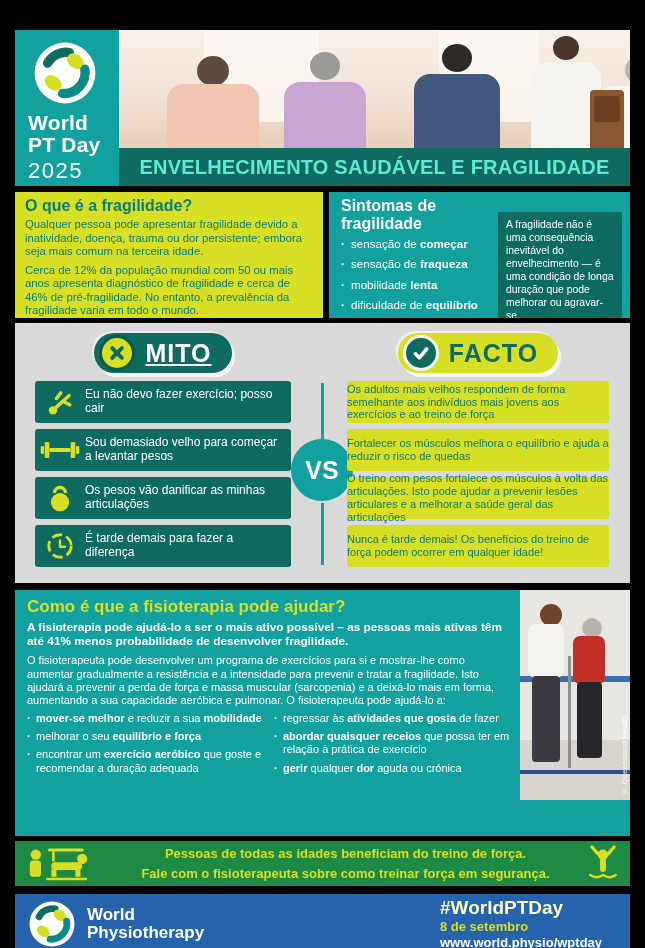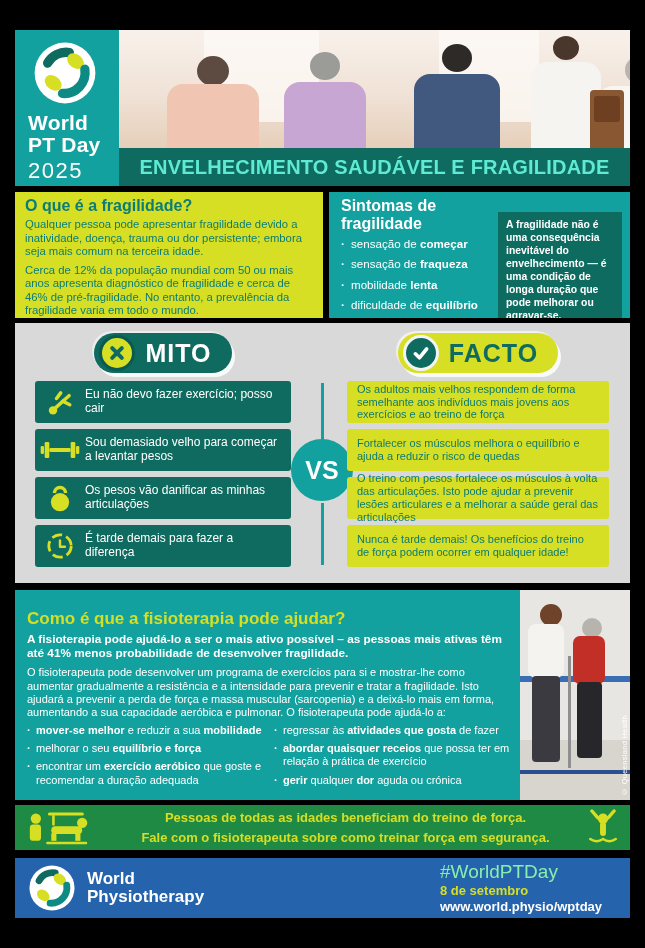--- a/index.html
+++ b/index.html
@@ -29,51 +29,51 @@
   .info-row{display:flex;gap:6px;margin-top:6px;height:126px;}
   .what-box{width:308px;background:#D6DF23;box-sizing:border-box;padding:5px 10px;overflow:hidden;}
   .what-title{color:#0C7C74;font-size:16px;font-weight:bold;margin:0 0 3px;}
   .what-p{color:#0C7C74;font-size:11.3px;font-weight:normal;line-height:1.2;margin:0 0 5px;}
   .sym-box{flex:1;background:#12A19E;box-sizing:border-box;padding:5px 8px 5px 12px;display:flex;gap:8px;overflow:hidden;}
   .sym-left{flex:1;}
   .sym-title{color:#fff;font-size:16px;font-weight:bold;margin:0 0 5px;}
   .sym-list{list-style:none;margin:0;padding:0;}
   .sym-list li{position:relative;color:#fff;font-size:11.6px;line-height:1.1;margin:0 0 7.5px;padding-left:10px;}
   .sym-list li:before{content:"·";position:absolute;left:0;top:0;font-weight:bold;}
-  .sym-callout{width:124px;background:#0E6B60;color:#fff;font-size:10.4px;font-weight:bold;line-height:1.25;
+  .sym-callout{width:124px;background:#0E6B60;color:#fff;font-size:10.4px;font-weight:normal;line-height:1.25;
                box-sizing:border-box;padding:6px 8px;margin-top:15px;height:109px;}
 
   
   .mf{position:relative;margin-top:5px;height:260px;background:#D9D9D9;}
   .mf-line{position:absolute;left:306px;width:3px;background:#12A19E;}
   .mf-line.top{top:60px;height:58px;}
   .mf-line.bot{top:180px;height:62px;}
   .vs-circle{position:absolute;left:276px;top:116px;width:62px;height:62px;border-radius:50%;background:#12A19E;
              color:#fff;display:flex;align-items:center;justify-content:center;font-weight:bold;font-size:25px;}
   .mf-left{position:absolute;left:20px;top:10px;width:256px;}
   .mf-right{position:absolute;left:332px;top:10px;width:262px;}
   .pill-wrap{height:42px;display:flex;justify-content:center;margin-bottom:6px;}
   .pill{display:inline-flex;align-items:center;height:40px;border-radius:21px;padding:0 20px 0 5px;gap:10px;}
   .pill-mito{background:#0F6A5F;box-shadow:3px 4px 0 rgba(250,252,252,.95),-2px -2px 0 rgba(250,252,252,.55);}
   .pill-facto{background:#D6DF23;box-shadow:3px 4px 0 rgba(250,252,252,.95),-2px -2px 0 rgba(255,255,255,.6);}
   .pill-circle{width:30px;height:30px;border-radius:50%;display:flex;align-items:center;justify-content:center;flex:0 0 30px;}
   .mito-circle{background:#D6DF23;border:3px solid #0B5A50;}
   .facto-circle{background:#0F6A5F;border:3px solid #f2f4f4;}
   .pill-label{font-size:25px;font-weight:800;letter-spacing:1px;}
-  .pill-mito .pill-label{color:#fff;}
+  .pill-mito .pill-label{color:#fff;text-decoration:underline;}
   .pill-facto .pill-label{color:#0F6A5F;}
   .myth-row{display:flex;align-items:center;height:42px;background:#0F6A5F;border-radius:3px;margin-bottom:6px;}
   .myth-icon{flex:0 0 50px;display:flex;align-items:center;justify-content:center;}
   .myth-text{color:#fff;font-size:12px;line-height:1.15;padding-right:8px;}
   .fact-row{display:flex;align-items:center;height:42px;background:#D6DF23;border-radius:3px;margin-bottom:6px;
-            box-sizing:border-box;padding:0 10px;}
+            box-sizing:border-box;padding:0 0;}
   .fact-text{color:#0D7A72;font-size:11px;line-height:1.18;}
 
   
-  .how{position:relative;margin-top:7px;height:210px;background:#12A19E;box-sizing:border-box;padding:19px 12px;overflow:hidden;}
+  .how{position:relative;margin-top:7px;height:246px;background:#12A19E;box-sizing:border-box;padding:7px 12px;overflow:hidden;}
   .how-title{color:#D6DF23;font-size:17px;font-weight:bold;margin:0 0 3px;}
   .how-intro{color:#fff;font-weight:bold;font-size:11.8px;line-height:1.2;width:482px;margin:0 0 6px;}
   .how-body{color:#fff;font-size:11px;line-height:1.2;width:482px;margin:0 0 5px;}
   .how-cols{display:flex;width:486px;gap:8px;}
   .how-col{flex:1;}
   .how-col ul{list-style:none;margin:0;padding:0;}
   .how-col li{position:relative;color:#fff;font-size:11px;line-height:1.2;margin:0 0 5px;padding-left:9px;}
   .how-col li:before{content:"·";position:absolute;left:0;top:0;font-weight:bold;}
   .how-photo{position:absolute;right:0;top:0;width:110px;height:210px;overflow:hidden;background:#e8e6e2;}
   .hp-rail{position:absolute;left:0;right:0;top:86px;height:6px;background:#3a6db3;}
@@ -93,21 +93,21 @@
   .strength{margin-top:5px;height:45px;background:#1F8A44;display:flex;align-items:center;
             box-sizing:border-box;padding:0 10px;}
   .strength-text{flex:1;text-align:center;color:#D6DF23;font-weight:bold;font-size:13px;line-height:1.5;}
 
   
   .footer{margin-top:8px;height:60px;background:#2563AC;display:flex;align-items:center;
           box-sizing:border-box;padding:0 14px;}
   .footer-logo{width:46px;height:46px;flex:0 0 46px;}
   .footer-org{color:#fff;font-weight:bold;font-size:17px;line-height:1.08;margin-left:12px;}
   .footer-right{margin-left:auto;width:176px;}
-  .f-hash{color:#86efac;font-weight:normal;font-size:19px;line-height:1.15;}
+  .f-hash{color:#fef9c3;font-weight:bold;font-size:19px;line-height:1.15;}
   .f-date{color:#D6DF23;font-weight:bold;font-size:13px;line-height:1.25;}
   .f-url{color:#fff;font-weight:bold;font-size:13px;line-height:1.25;}
 
   b{font-weight:bold;}
 </style>
 </head>
 <body>
 
 <div class="poster">
   <div class="content">

